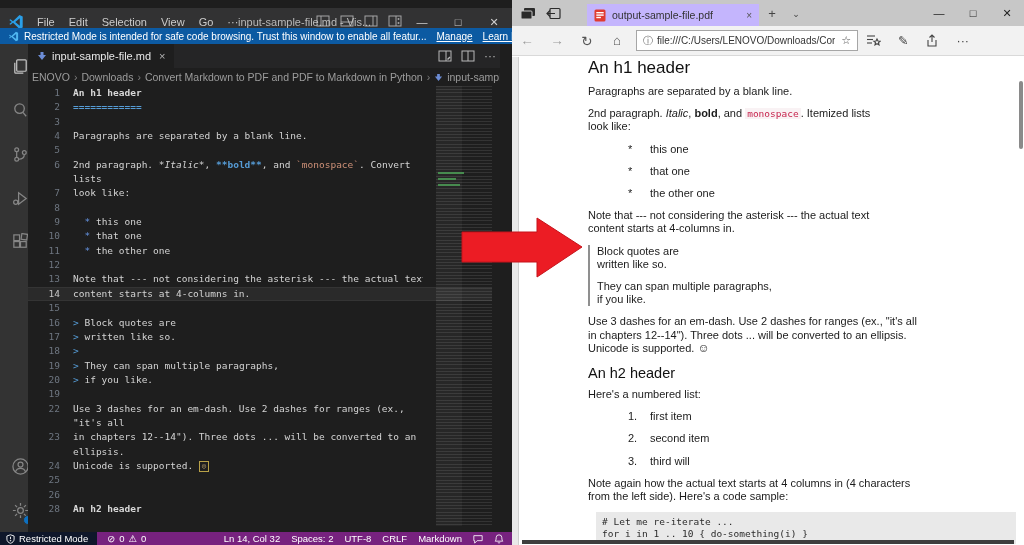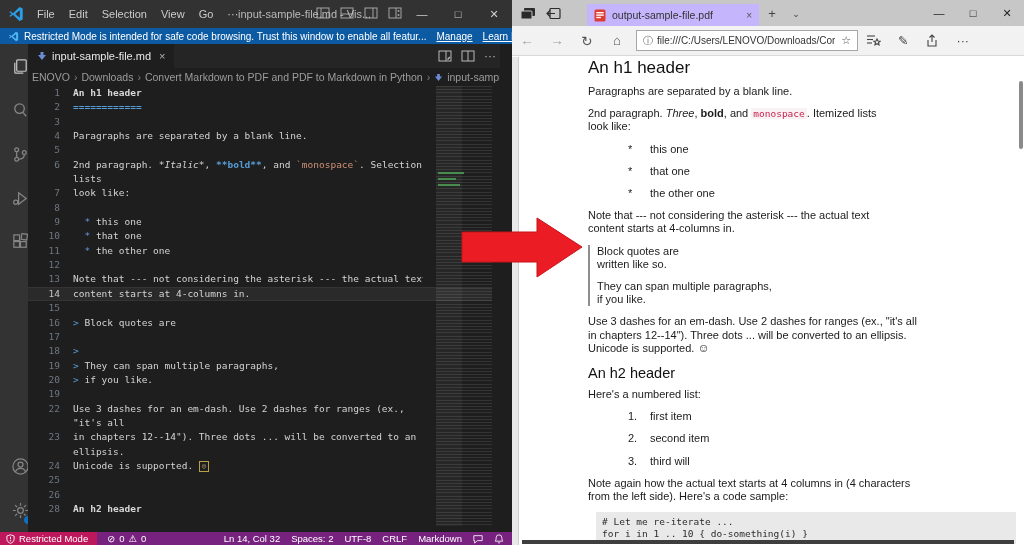--- a/index.html
+++ b/index.html
@@ -2,21 +2,21 @@
 <html><head>
 <meta charset="utf-8">
 <style>
   * { margin:0; padding:0; box-sizing:border-box; }
   html,body { width:1024px; height:545px; overflow:hidden; background:#000; }
   body { font-family:"Liberation Sans", sans-serif; }
   #stage { position:relative; width:1024px; height:545px; overflow:hidden; }
 
   
   #vscode { position:absolute; left:0; top:0; width:512px; height:545px; background:#1e1e1e; }
-  .vsc-titlebar { position:absolute; left:0; top:0; width:512px; height:28px; background:#323233; color:#cccccc; font-size:11px; display:flex; align-items:center; }
+  .vsc-titlebar { position:absolute; left:0; top:8px; width:512px; height:28px; background:#323233; color:#cccccc; font-size:11px; display:flex; align-items:center; }
   .vsc-logo { width:16px; height:16px; margin:0 6px 0 8px; display:inline-block; }
   .menu-item { padding:0 7px; color:#cccccc; cursor:default; }
   .vsc-wintitle { position:absolute; left:222px; top:0; height:28px; line-height:28px; color:#b9b9b9; white-space:nowrap;margin-left:16px; }
   .layout-icons { position:absolute; right:110px; top:6px; display:flex; gap:10px; }
   .layout-icons svg { opacity:.75; }
   .win-ctrls { position:absolute; right:0; top:0; height:28px; display:flex; }
   .win-btn { width:36px; height:28px; display:flex; align-items:center; justify-content:center; color:#cfcfcf; font-size:11px; }
 
   .vsc-banner { position:absolute; left:0; top:28px; width:512px; height:16px; background:#0c5aa2; color:#ffffff; font-size:10px; display:flex; align-items:center; white-space:nowrap; overflow:hidden; }
   .vsc-banner .vsc-logo { width:11px; height:11px; margin:0 5px 0 8px; }
@@ -53,21 +53,21 @@
   .seg-tofu { color:#d7ba7d; border:1px solid #b8a148; padding:0 2px; font-size:7.5px; }
 
   #minimap { position:absolute; right:8px; top:42px; width:56px; height:440px; background:
       repeating-linear-gradient(to bottom, rgba(190,190,190,0.16) 0 1px, transparent 1px 3.2px),
       repeating-linear-gradient(to right, rgba(255,255,255,0.05) 0 26px, transparent 26px 56px);
     opacity:.85; }
   .mm-green { position:absolute; left:2px; height:2px; width:26px; background:#4f9e58; }
   #vsc-scrollbar { position:absolute; right:0; top:42px; width:8px; height:446px; background:#1e1e1e; }
 
   .vsc-statusbar { position:absolute; left:0; bottom:0; width:512px; height:13px; background:#77227f; color:#ffffff; font-size:9.5px; display:flex; align-items:center; }
-  .sb-restricted { background:#be185d; height:13px; display:flex; align-items:center; padding:0 9px 0 6px; gap:4px; }
+  .sb-restricted { background:#0f172a; height:13px; display:flex; align-items:center; padding:0 9px 0 6px; gap:4px; }
   .sb-left { display:flex; align-items:center; gap:4px; padding-left:10px; }
   .sb-right { margin-left:auto; display:flex; align-items:center; gap:11px; padding-right:8px; white-space:nowrap;justify-content:flex-end; }
 
   
   #edge { position:absolute; left:512px; top:0; width:512px; height:545px; background:#ffffff; }
   .edge-tabbar { position:absolute; left:0; top:0; width:512px; height:26px; background:#c7c7c7; display:flex; align-items:flex-end; }
   .edge-tabicons { display:flex; align-items:center; height:26px; padding-left:8px; gap:10px; }
   .edge-tab { height:22px; width:172px; background:#c4b5fd; display:flex; align-items:center; padding:0 7px; font-size:10.5px; color:#333; margin-left:26px; }
   .edge-tab .pdf-ic { margin-right:6px; }
   .edge-tab-x { margin-left:auto; color:#555; font-size:10px; }
@@ -256,33 +256,33 @@
           </span>
           <span class="bc-item">input-sample-file.md</span>
         </div>
 
       <div id="editor">
           <div class="ed-row"><span class="ed-gutter">1</span><span class="ed-code"><span class="seg-h">An h1 header</span></span></div>
           <div class="ed-row"><span class="ed-gutter">2</span><span class="ed-code"><span class="seg-blue">============</span></span></div>
           <div class="ed-row"><span class="ed-gutter">3</span><span class="ed-code"></span></div>
           <div class="ed-row"><span class="ed-gutter">4</span><span class="ed-code"><span class="seg-p">Paragraphs are separated by a blank line.</span></span></div>
           <div class="ed-row"><span class="ed-gutter">5</span><span class="ed-code"></span></div>
-          <div class="ed-row"><span class="ed-gutter">6</span><span class="ed-code"><span class="seg-p">2nd paragraph. </span><span class="seg-i">*Italic*</span><span class="seg-p">, </span><span class="seg-blue">**bold**</span><span class="seg-p">, and </span><span class="seg-c">`monospace`</span><span class="seg-p">. Selection</span></span></div>
+          <div class="ed-row"><span class="ed-gutter">6</span><span class="ed-code"><span class="seg-p">2nd paragraph. </span><span class="seg-i">*Italic*</span><span class="seg-p">, </span><span class="seg-blue">**bold**</span><span class="seg-p">, and </span><span class="seg-c">`monospace`</span><span class="seg-p">. Convert</span></span></div>
           <div class="ed-row"><span class="ed-gutter"></span><span class="ed-code"><span class="seg-p">lists</span></span></div>
           <div class="ed-row"><span class="ed-gutter">7</span><span class="ed-code"><span class="seg-p">look like:</span></span></div>
           <div class="ed-row"><span class="ed-gutter">8</span><span class="ed-code"></span></div>
           <div class="ed-row"><span class="ed-gutter">9</span><span class="ed-code"><span class="seg-p">  </span><span class="seg-li">*</span><span class="seg-p"> this one</span></span></div>
           <div class="ed-row"><span class="ed-gutter">10</span><span class="ed-code"><span class="seg-p">  </span><span class="seg-li">*</span><span class="seg-p"> that one</span></span></div>
           <div class="ed-row"><span class="ed-gutter">11</span><span class="ed-code"><span class="seg-p">  </span><span class="seg-li">*</span><span class="seg-p"> the other one</span></span></div>
           <div class="ed-row"><span class="ed-gutter">12</span><span class="ed-code"></span></div>
           <div class="ed-row"><span class="ed-gutter">13</span><span class="ed-code"><span class="seg-p">Note that --- not considering the asterisk --- the actual text</span></span></div>
           <div class="ed-row current"><span class="ed-gutter">14</span><span class="ed-code"><span class="seg-p">content starts at 4-columns in.</span></span></div>
           <div class="ed-row"><span class="ed-gutter">15</span><span class="ed-code"></span></div>
           <div class="ed-row"><span class="ed-gutter">16</span><span class="ed-code"><span class="seg-q">&gt;</span><span class="seg-p"> Block quotes are</span></span></div>
-          <div class="ed-row"><span class="ed-gutter">17</span></div>
+          <div class="ed-row"><span class="ed-gutter">17</span><span class="ed-code"><span class="seg-q">&gt;</span><span class="seg-p"> written like so.</span></span></div>
           <div class="ed-row"><span class="ed-gutter">18</span><span class="ed-code"><span class="seg-q">&gt;</span></span></div>
           <div class="ed-row"><span class="ed-gutter">19</span><span class="ed-code"><span class="seg-q">&gt;</span><span class="seg-p"> They can span multiple paragraphs,</span></span></div>
           <div class="ed-row"><span class="ed-gutter">20</span><span class="ed-code"><span class="seg-q">&gt;</span><span class="seg-p"> if you like.</span></span></div>
           <div class="ed-row"><span class="ed-gutter">19</span><span class="ed-code"></span></div>
           <div class="ed-row"><span class="ed-gutter">22</span><span class="ed-code"><span class="seg-p">Use 3 dashes for an em-dash. Use 2 dashes for ranges (ex.,</span></span></div>
           <div class="ed-row"><span class="ed-gutter"></span><span class="ed-code"><span class="seg-p">"it's all</span></span></div>
           <div class="ed-row"><span class="ed-gutter">23</span><span class="ed-code"><span class="seg-p">in chapters 12--14"). Three dots ... will be converted to an</span></span></div>
           <div class="ed-row"><span class="ed-gutter"></span><span class="ed-code"><span class="seg-p">ellipsis.</span></span></div>
           <div class="ed-row"><span class="ed-gutter">24</span><span class="ed-code"><span class="seg-p">Unicode is supported. </span><span class="seg-tofu">☺</span></span></div>
           <div class="ed-row"><span class="ed-gutter">25</span><span class="ed-code"></span></div>
@@ -388,21 +388,21 @@
           </svg>
         <span class="t-ic">···</span>
       </span>
     </div>
 
     <div id="pdfview">
       <div class="pdf-leftstrip"></div>
       <div id="pdf-content">
           <div class="pdf-h1">An h1 header</div>
           <div class="pdf-p">Paragraphs are separated by a blank line.</div>
-          <div class="pdf-p"><span>2nd paragraph. </span><span class="pdf-i">Three</span><span>, </span><span class="pdf-b">bold</span><span>, and </span><span class="pdf-codespan">monospace</span><span>. Itemized lists
+          <div class="pdf-p"><span>2nd paragraph. </span><span class="pdf-i">Italic</span><span>, </span><span class="pdf-b">bold</span><span>, and </span><span class="pdf-codespan">monospace</span><span>. Itemized lists
 look like:</span></div>
           <div class="pdf-ul">
             <div class="pdf-li">
               <span class="pdf-marker">*</span>
               <span>this one</span>
             </div>
             <div class="pdf-li">
               <span class="pdf-marker">*</span>
               <span>that one</span>
             </div>

